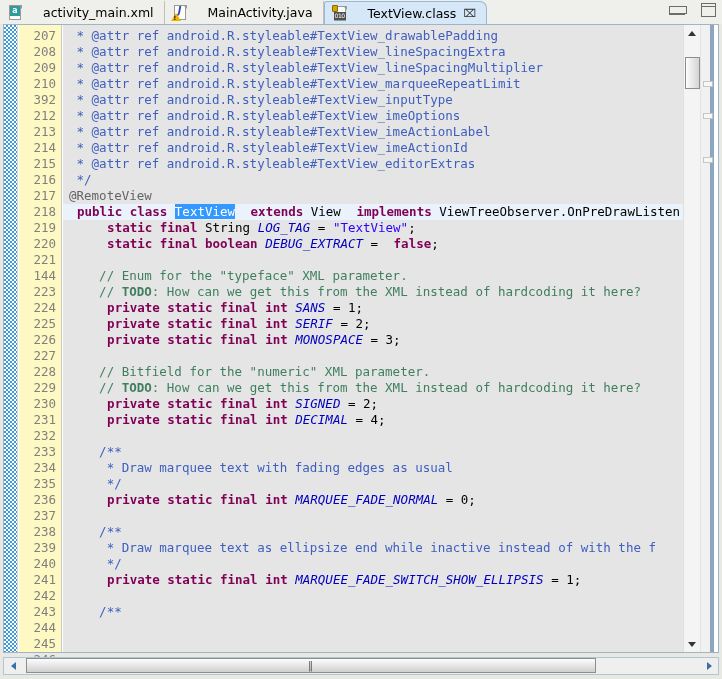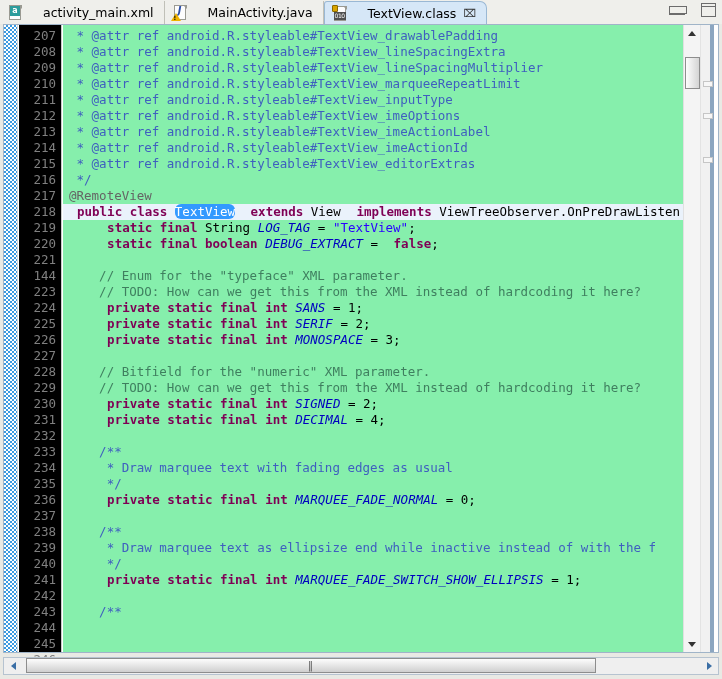--- a/index.html
+++ b/index.html
@@ -160,57 +160,57 @@
     background-size: 4px 4px;
     background-position: 0 0, 2px 2px;
     border-right: 1px solid #d8d8d8;
   }
 
   
   .gutter {
     position: absolute;
     left: 15px; top: 0;
     width: 43px; height: 100%;
-    background: #000000;
+    background: #fef9c3;
     border-right: 1px solid #c8c8c8;
     font-family: "DejaVu Sans Mono", monospace;
     font-size: 12.5px;
     color: #808080;
     text-align: right;
     padding-top: 3px;
   }
   .gutter .ln { height: 16px; line-height: 16px; padding-right: 5px; }
 
   
   .codearea {
     position: absolute;
     left: 59px; top: 0;
     right: 35px; bottom: 0;
     overflow: hidden;
-    background: #86efac;
+    background: #e5e5e5;
     font-family: "DejaVu Sans Mono", monospace;
     font-size: 12.5px;
     padding-top: 3px;
   }
   .cl {
     height: 16px; line-height: 16px;
     white-space: pre;
     padding-left: 6px;
     color: #000000;
   }
   .cl.current { background: #eaf2fb; }
 
   .k  { color: #7f0055; font-weight: bold; margin-left: 8px; }
   .s  { color: #2a00ff; }
   .c  { color: #3f7f5f; }
   .ct { color: #3f5fbf; }
-  .td { color: #3f7f5f; font-weight: normal; }
+  .td { color: #3f7f5f; font-weight: bold; }
   .f  { color: #0000c0; font-style: italic; }
   .an { color: #646464; }
-  .sel{ background: #3399ff; color: #ffffff; border-radius: 6px; }
+  .sel{ background: #3399ff; color: #ffffff; }
 
   
   .vscroll {
     position: absolute;
     right: 18px; top: 0;
     width: 17px; height: 100%;
     background: #f4f4f4;
     border-left: 1px solid #e0e0e0;
   }
   .vs-up {
@@ -358,21 +358,21 @@
 
   <div class="editor-frame">
 
     <div class="changebar"></div>
 
     <div class="gutter" id="gutter">
         <div class="ln">207</div>
         <div class="ln">208</div>
         <div class="ln">209</div>
         <div class="ln">210</div>
-        <div class="ln">211</div>
+        <div class="ln">392</div>
         <div class="ln">212</div>
         <div class="ln">213</div>
         <div class="ln">214</div>
         <div class="ln">215</div>
         <div class="ln">216</div>
         <div class="ln">217</div>
         <div class="ln">218</div>
         <div class="ln">219</div>
         <div class="ln">220</div>
         <div class="ln">221</div>

